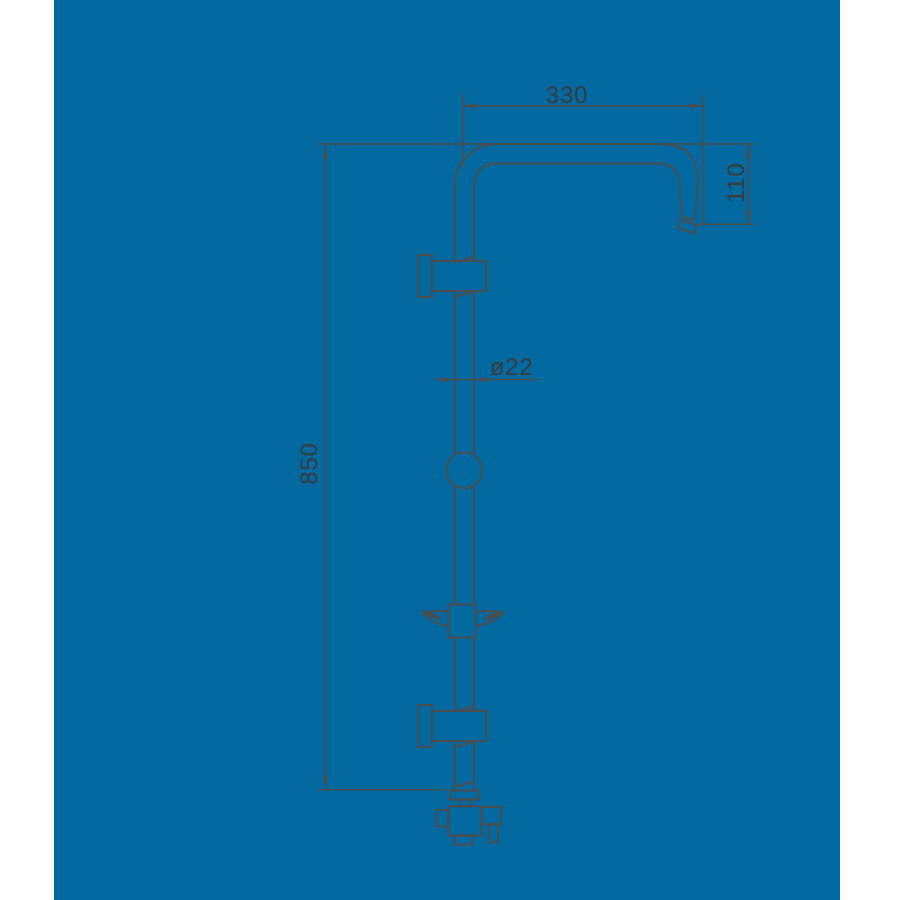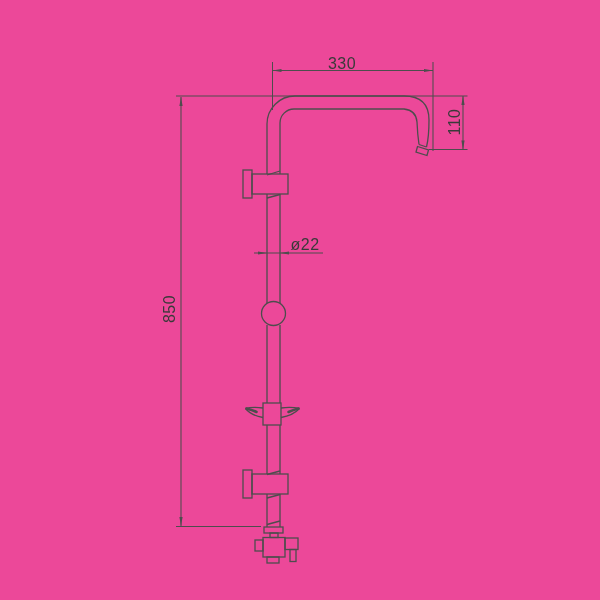--- a/index.html
+++ b/index.html
@@ -3,23 +3,24 @@
 <meta charset="utf-8">
 <style>
   html,body{margin:0;padding:0;}
   body{
     width:600px;height:600px;
     background:#ffffff;
     font-family:"Liberation Sans", sans-serif;
   }
   .canvas{
     position:relative;
-    width:600px;height:600px;
-    background:#ec4899;
+    width:524px;height:600px;
+    background:#0369a1;
     overflow:hidden;
+    margin-left:36px;
   }
   svg{display:block;}
   .part{stroke:#4d4d4d;fill:none;stroke-width:1.3px;}
   .dim{stroke:#4d4d4d;fill:none;stroke-width:1.05px;}
   .arrow{fill:#4d4d4d;stroke:none;}
   .thick{stroke:#4d4d4d;fill:none;stroke-width:2.6px;stroke-linecap:round;}
   .dim-text{
     font-family:"Liberation Sans", sans-serif;
     font-size:16px;
     letter-spacing:0.5px;

